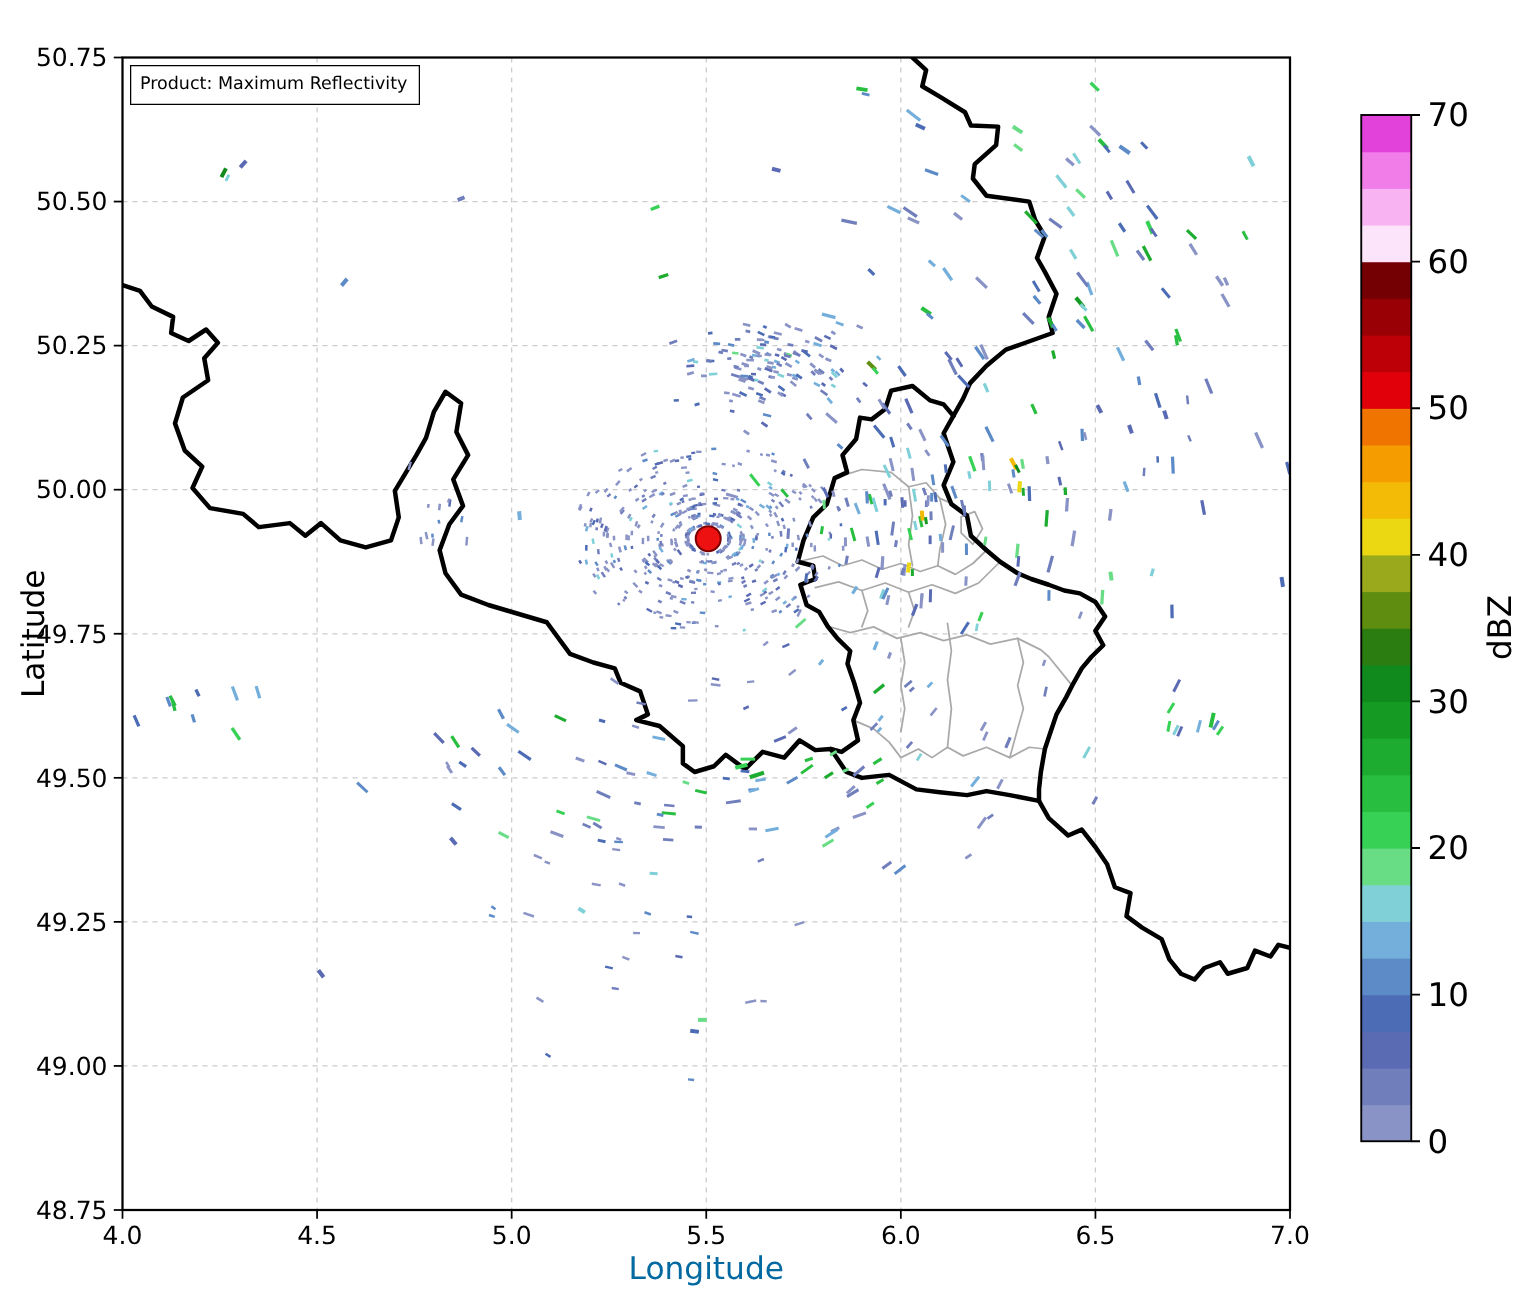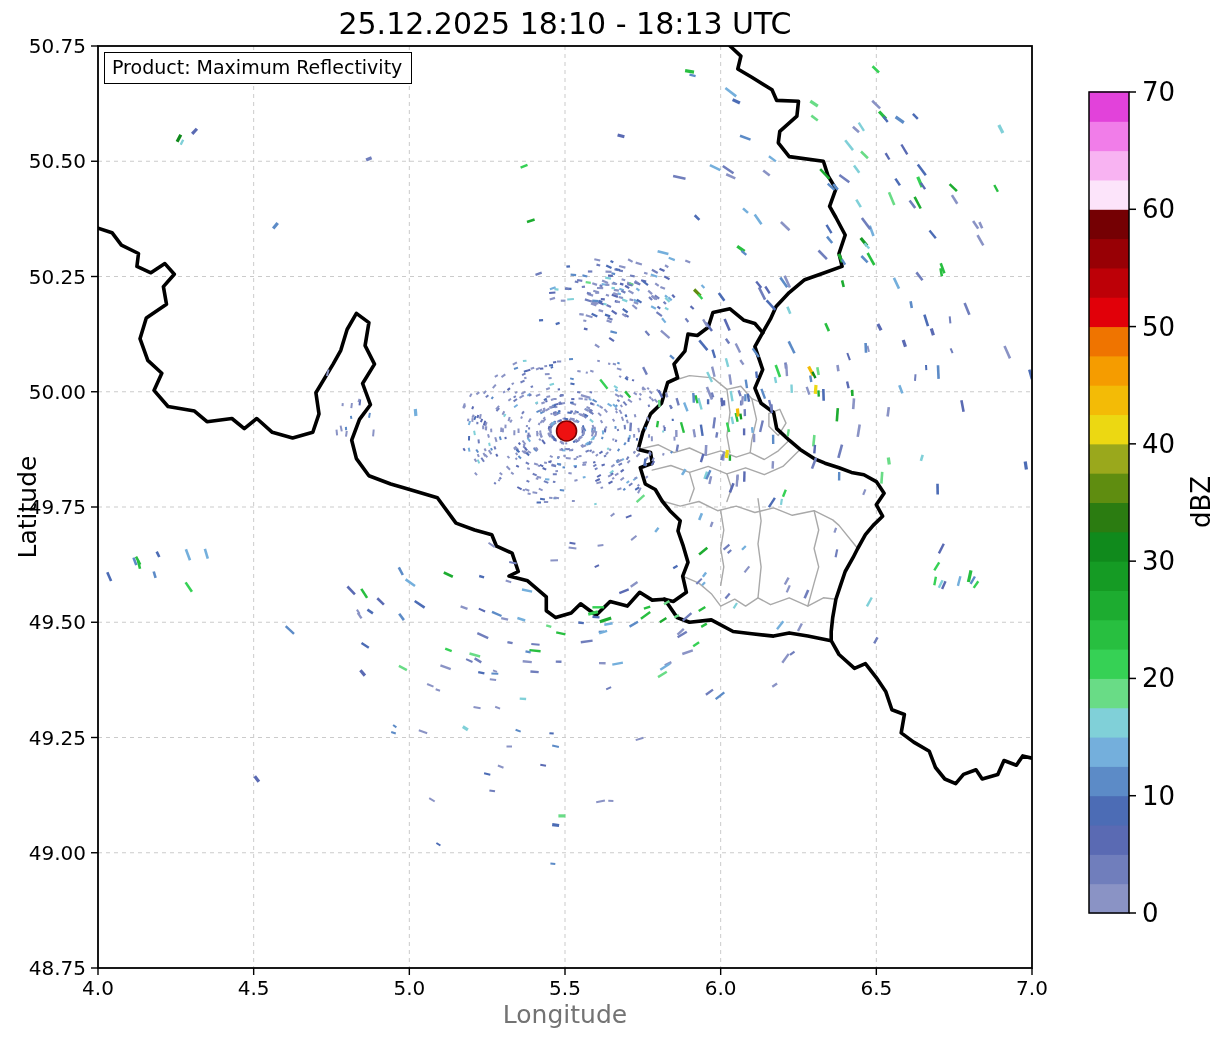--- a/index.html
+++ b/index.html
@@ -12,45 +12,44 @@
   }
   .figure svg{position:absolute;left:0;top:0;}
   .title{
     position:absolute;left:98px;top:6px;width:934px;
     text-align:center;font-size:30px;color:#000;
   }
   .info-box{
     position:absolute;left:104px;top:52px;
     background:#ffffff;border:1.3px solid #000;
     padding:3px 9px 4px 7px;
-    font-size:19px;line-height:23px;color:#000;
+    font-size:14px;line-height:23px;color:#000;
     z-index:4;
   }
   .xlabel{
     position:absolute;left:98px;top:1000px;width:934px;
-    text-align:center;font-size:25px;color:#737373;
+    text-align:center;font-size:25px;color:#0369a1;
   }
   .ylabel{
     position:absolute;left:27px;top:507px;
     transform:translate(-50%,-50%) rotate(-90deg);
     font-size:25px;color:#000;white-space:nowrap;
   }
   .cbar-label{
     position:absolute;left:1201px;top:502px;
     transform:translate(-50%,-50%) rotate(-90deg);
     font-size:26px;color:#000;white-space:nowrap;
   }
   .tick-text{font-size:20px;fill:#000;}
   .cbar-tick-text{font-size:26px;fill:#000;}
 </style>
 </head>
 <body>
 
 <div class="figure">
-  <div class="title">25.12.2025 18:10 - 18:13 UTC</div>
 
   <svg id="plot-svg" width="1219" height="1040" viewBox="0 0 1219 1040">
       <defs>
         <clipPath id="plotclip">
           <rect x="98" y="46" width="934" height="922"></rect>
         </clipPath>
       </defs>
       <g stroke="#cbcbcb" stroke-width="1" stroke-dasharray="4 4">
         <line x1="253.66666666666666" y1="46" x2="253.66666666666666" y2="968"></line>
         <line x1="409.3333333333333" y1="46" x2="409.3333333333333" y2="968"></line>

